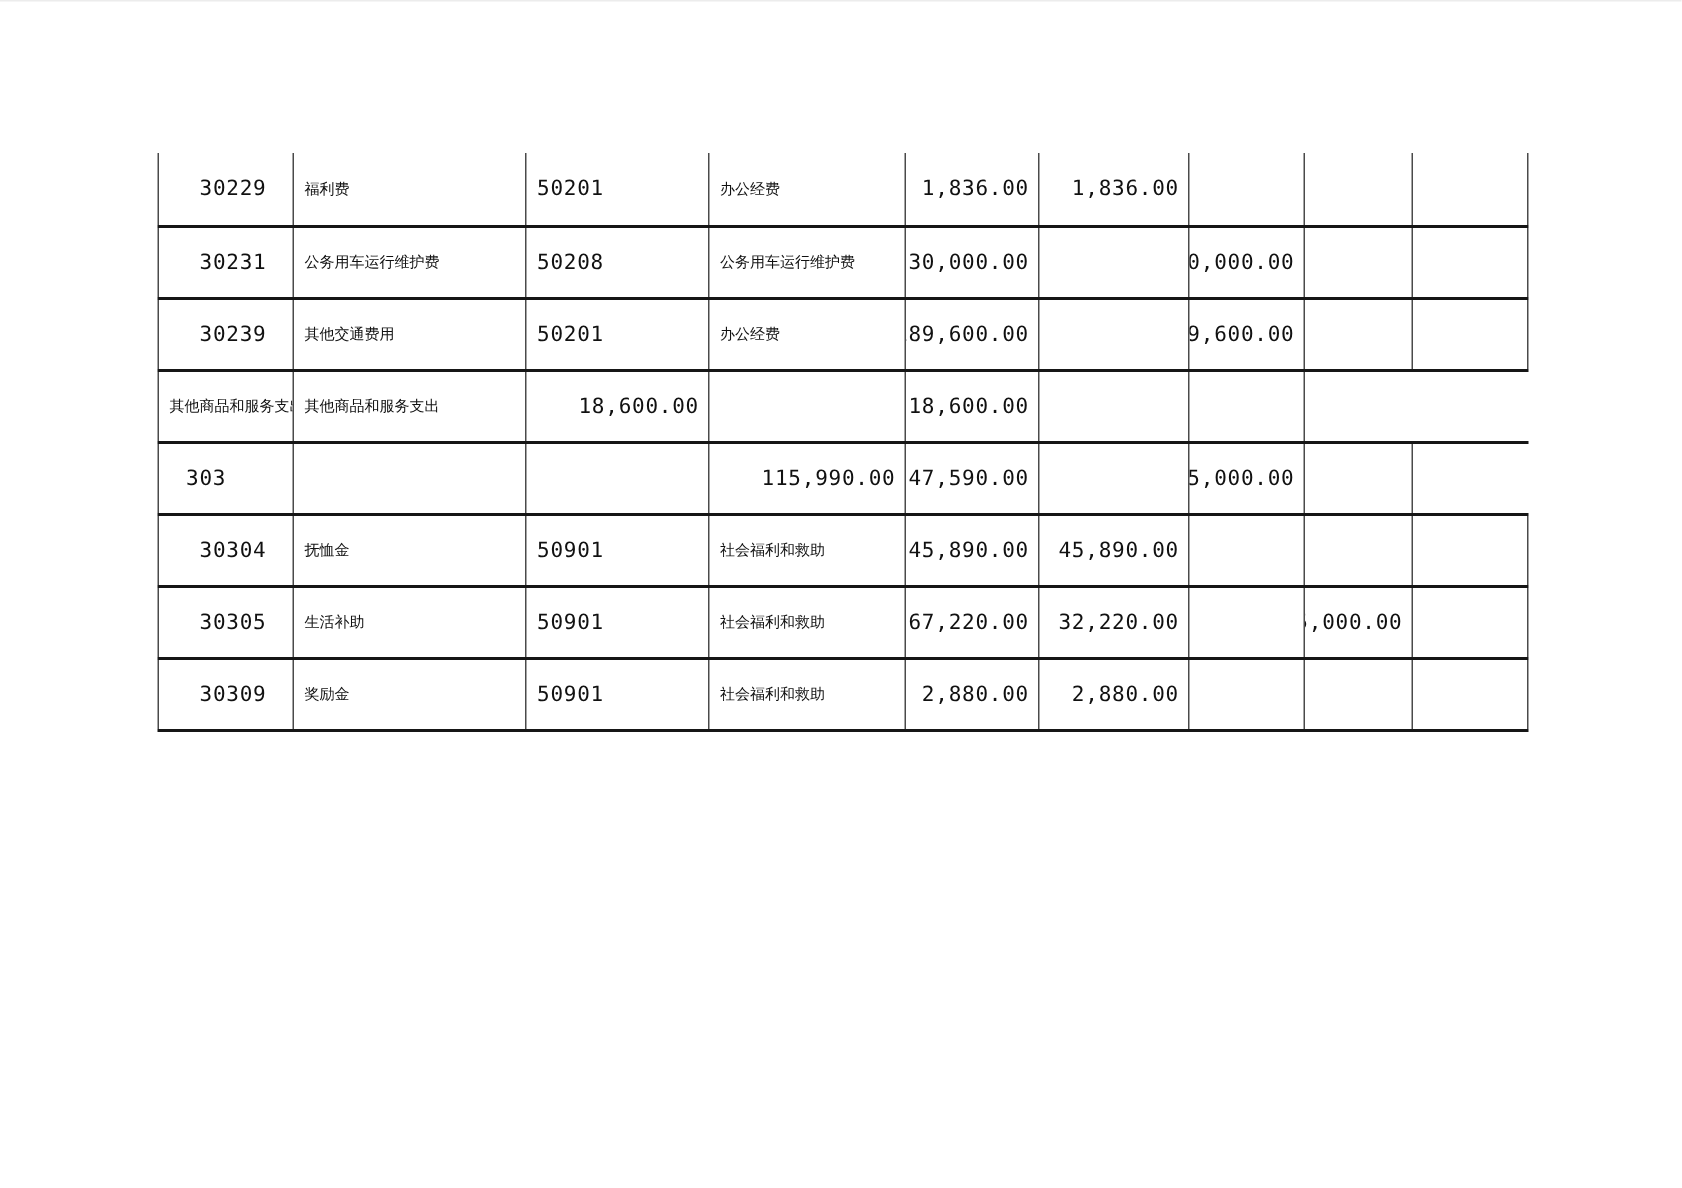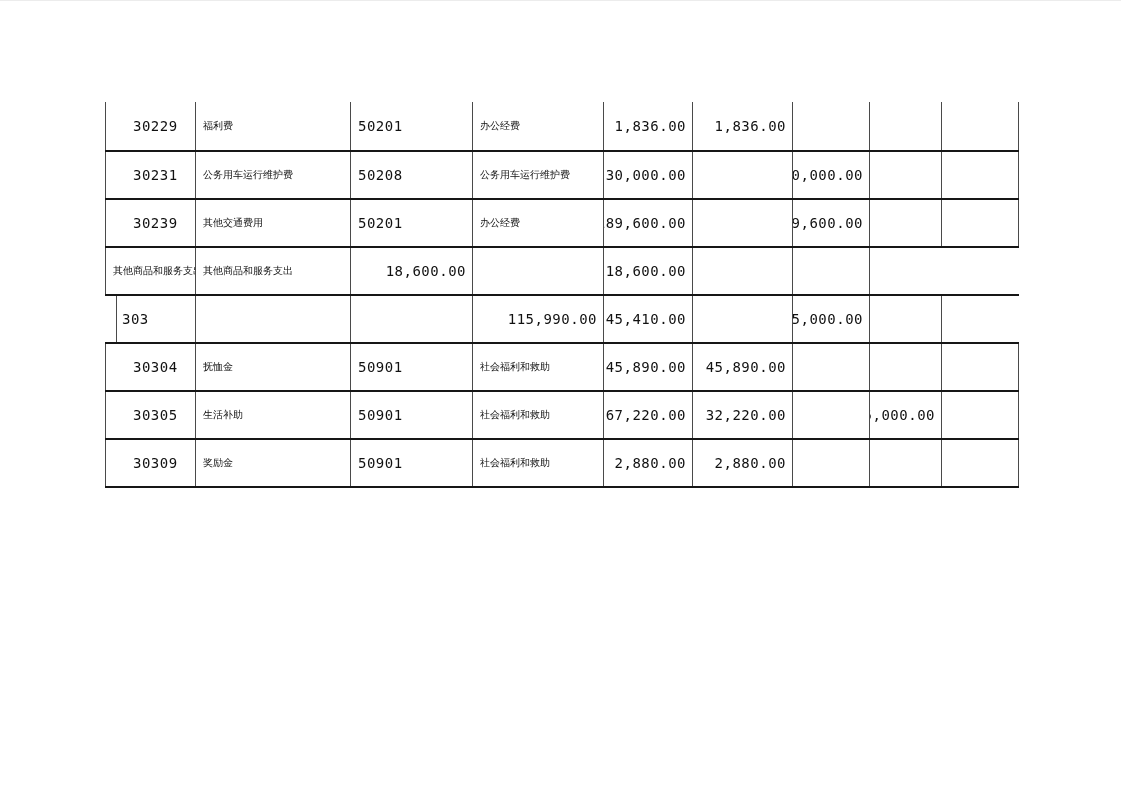--- a/index.html
+++ b/index.html
@@ -42,21 +42,21 @@
     font-family: "DejaVu Sans Mono", monospace;
     font-size: 14px;
     letter-spacing: 0.5px;
   }
   
   .txt {
     font-family: "DejaVu Sans", sans-serif;
     font-size: 10px;
   }
   .col-code1       { justify-content: flex-start; padding-left: 27px; }
-  .col-code1.level-parent { padding-left: 5px; margin-left: 11px; }
+  .col-code1.level-parent { padding-left: 18px; }
   .col-name1       { justify-content: flex-start; padding-left: 7px; }
   .col-code2       { justify-content: flex-start; padding-left: 7px; }
   .col-name2       { justify-content: flex-start; padding-left: 7px; }
   .col-amt         { justify-content: flex-end;   padding-right: 6px; }
 </style>
 </head>
 <body>
 
 <div class="page-top-hairline"></div>
 
@@ -101,21 +101,21 @@
       <div class="tcell num col-amt"></div>
       <div class="tcell num col-amt">18,600.00</div>
       <div class="tcell num col-amt"></div>
       <div class="tcell num col-amt"></div>
     </div>
     <div class="trow">
       <div class="tcell num col-code1 level-parent">303</div>
       <div class="tcell num col-code2"></div>
       <div class="tcell txt col-name2"></div>
       <div class="tcell num col-amt">115,990.00</div>
-      <div class="tcell num col-amt">45,410.00</div>
+      <div class="tcell num col-amt">47,590.00</div>
       <div class="tcell num col-amt"></div>
       <div class="tcell num col-amt">35,000.00</div>
       <div class="tcell num col-amt"></div>
     </div>
     <div class="trow">
       <div class="tcell num col-code1">30304</div>
       <div class="tcell txt col-name1">抚恤金</div>
       <div class="tcell num col-code2">50901</div>
       <div class="tcell txt col-name2">社会福利和救助</div>
       <div class="tcell num col-amt">45,890.00</div>

